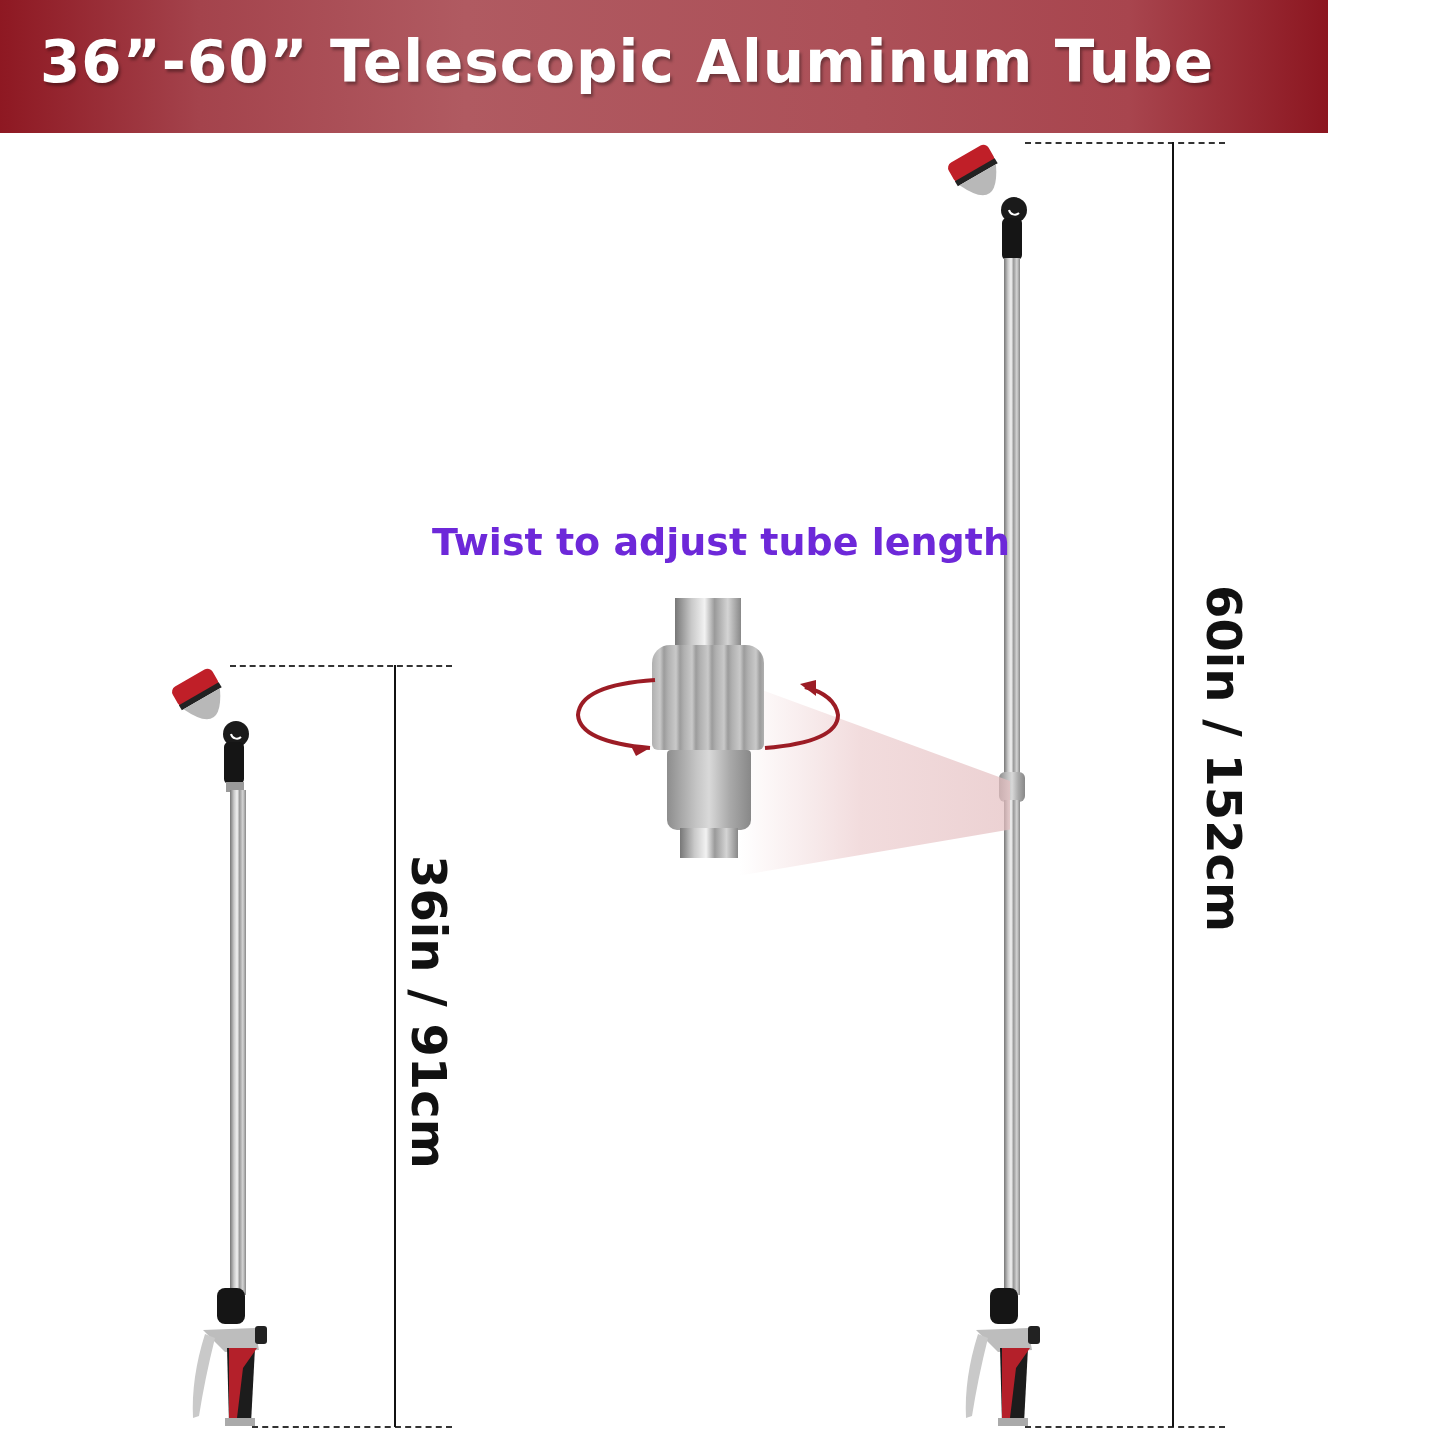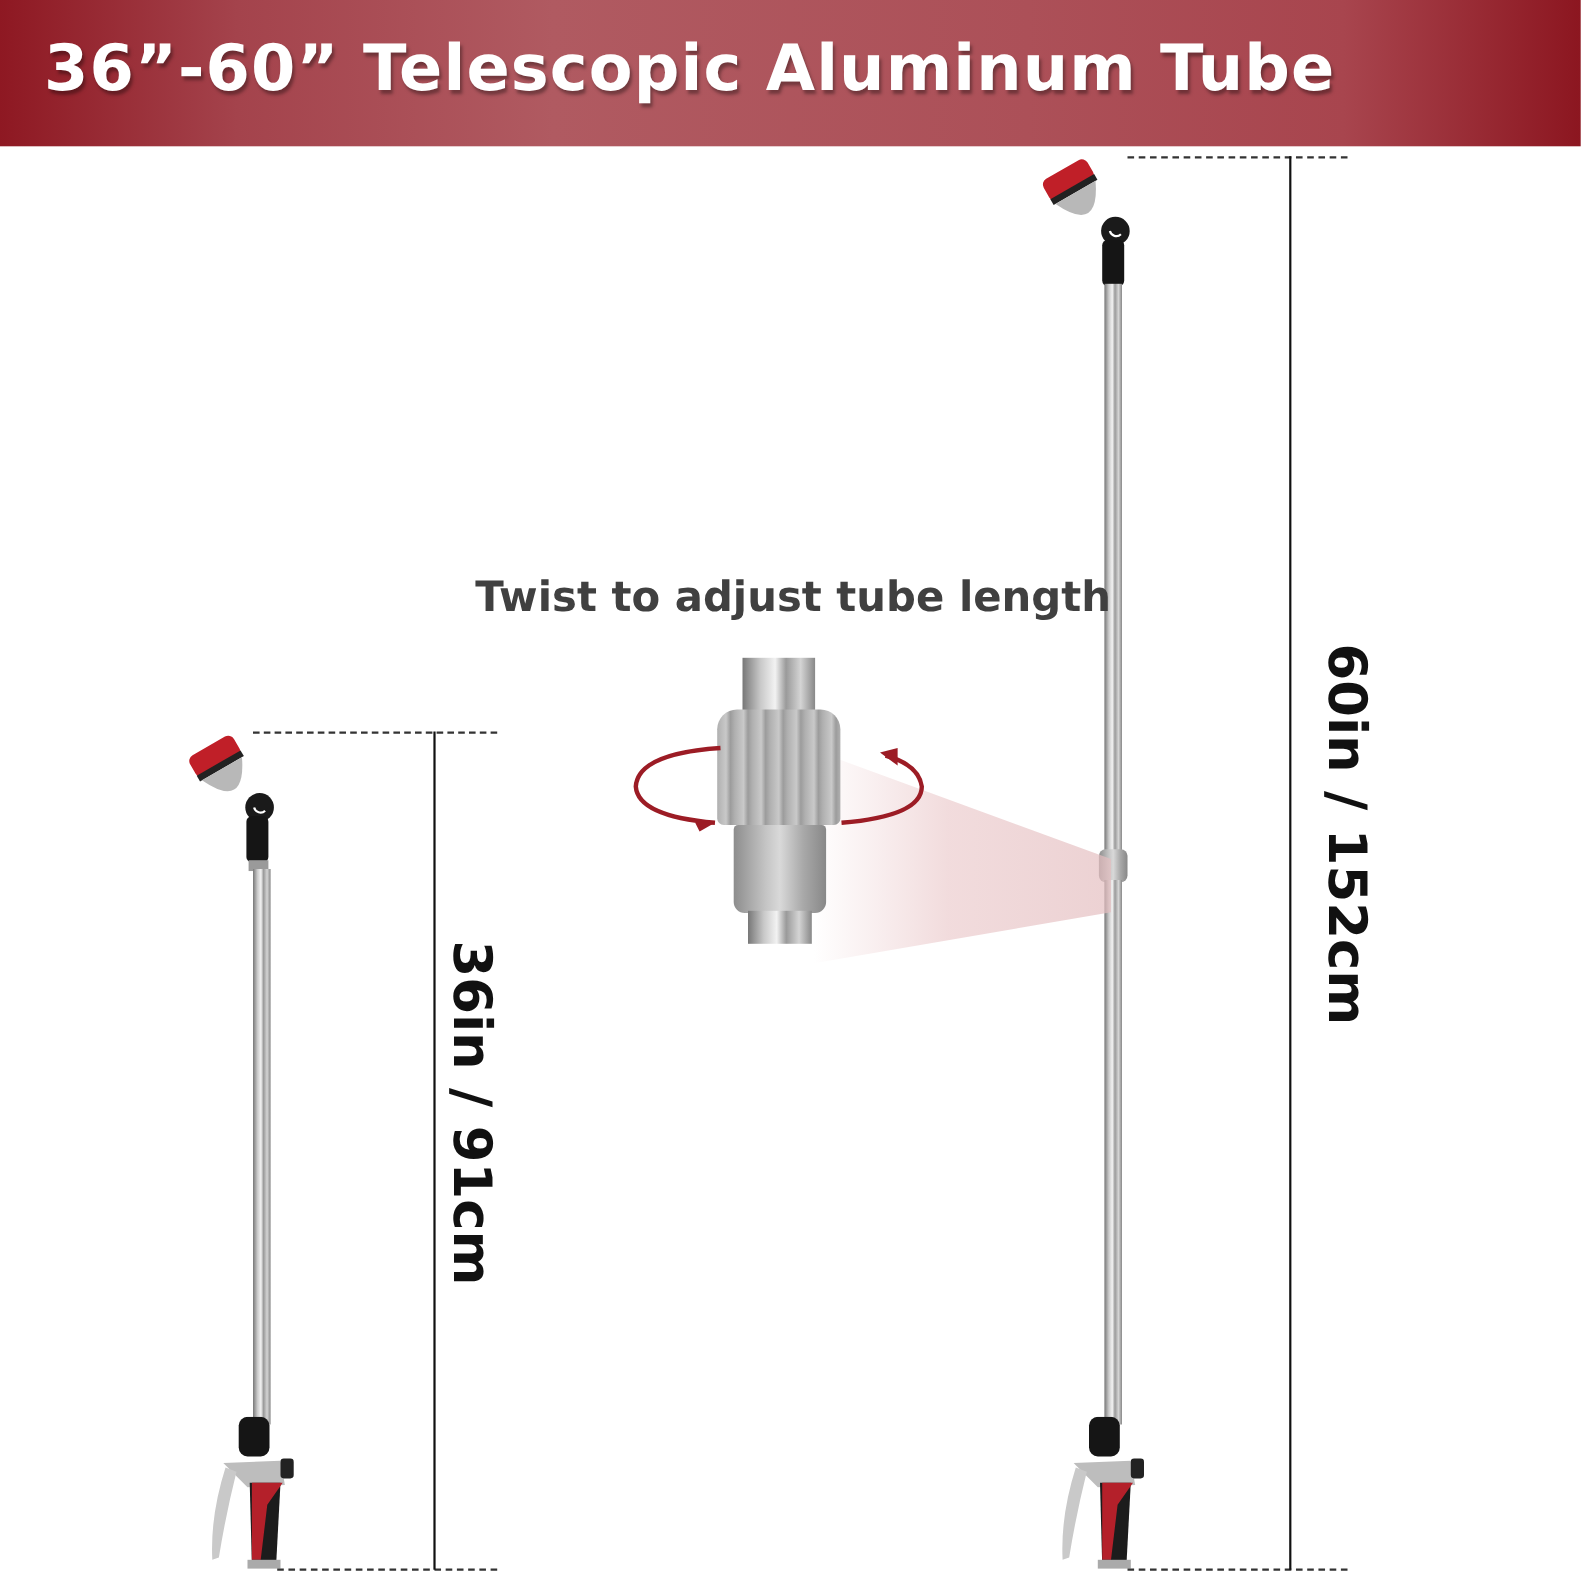--- a/index.html
+++ b/index.html
@@ -1,26 +1,26 @@
 <!DOCTYPE html>
 <html><head>
 <meta charset="utf-8">
 <style>
   html,body{margin:0;padding:0;background:#fff;}
   body{width:1445px;height:1431px;position:relative;overflow:hidden;font-family:"DejaVu Sans","Liberation Sans",sans-serif;}
-  .banner{position:absolute;left:0;top:0;width:1437px;height:133px;
+  .banner{position:absolute;left:0;top:0;width:1328px;height:133px;
     background:linear-gradient(90deg,#8e1822 0%,#a4434c 15%,#b05a61 35%,#ac5058 65%,#a8454e 85%,#8c1620 100%);}
   .banner-title{position:absolute;left:40px;top:28px;color:#fff;font-size:58px;font-weight:bold;letter-spacing:1px;
     text-shadow:2px 3px 3px rgba(0,0,0,0.35);white-space:nowrap;}
   .dash{position:absolute;height:0;border-top:2px dashed #333;}
   .vline{position:absolute;width:2px;background:#111;}
   .vlabel{position:absolute;font-weight:bold;font-size:48px;color:#111;white-space:nowrap;
     transform-origin:0 0;transform:rotate(90deg);}
   .tube{position:absolute;background:linear-gradient(90deg,#777 0%,#c9c9c9 25%,#f2f2f2 45%,#9a9a9a 60%,#d4d4d4 80%,#888 100%);}
-  .twist-label{position:absolute;left:432px;top:520px;font-size:38px;font-weight:bold;color:#404040;white-space:nowrap;}
+  .twist-label{position:absolute;left:432px;top:520px;font-size:38px;font-weight:bold;color:#6d28d9;white-space:nowrap;}
   .cone{position:absolute;left:740px;top:660px;width:270px;height:220px;
     clip-path:polygon(0 10%,100% 55%,100% 77%,0 98%);
     background:linear-gradient(90deg,rgba(255,255,255,0) 0%,rgba(233,196,198,0.6) 45%,rgba(228,190,192,0.7) 100%);}
   .collar{position:absolute;background:linear-gradient(90deg,#8d8d8d,#c5c5c5 35%,#d9d9d9 50%,#a9a9a9 75%,#888);}
 </style>
 </head>
 <body>
 
 <div class="banner">
   <div class="banner-title">36”-60” Telescopic Aluminum Tube</div>

